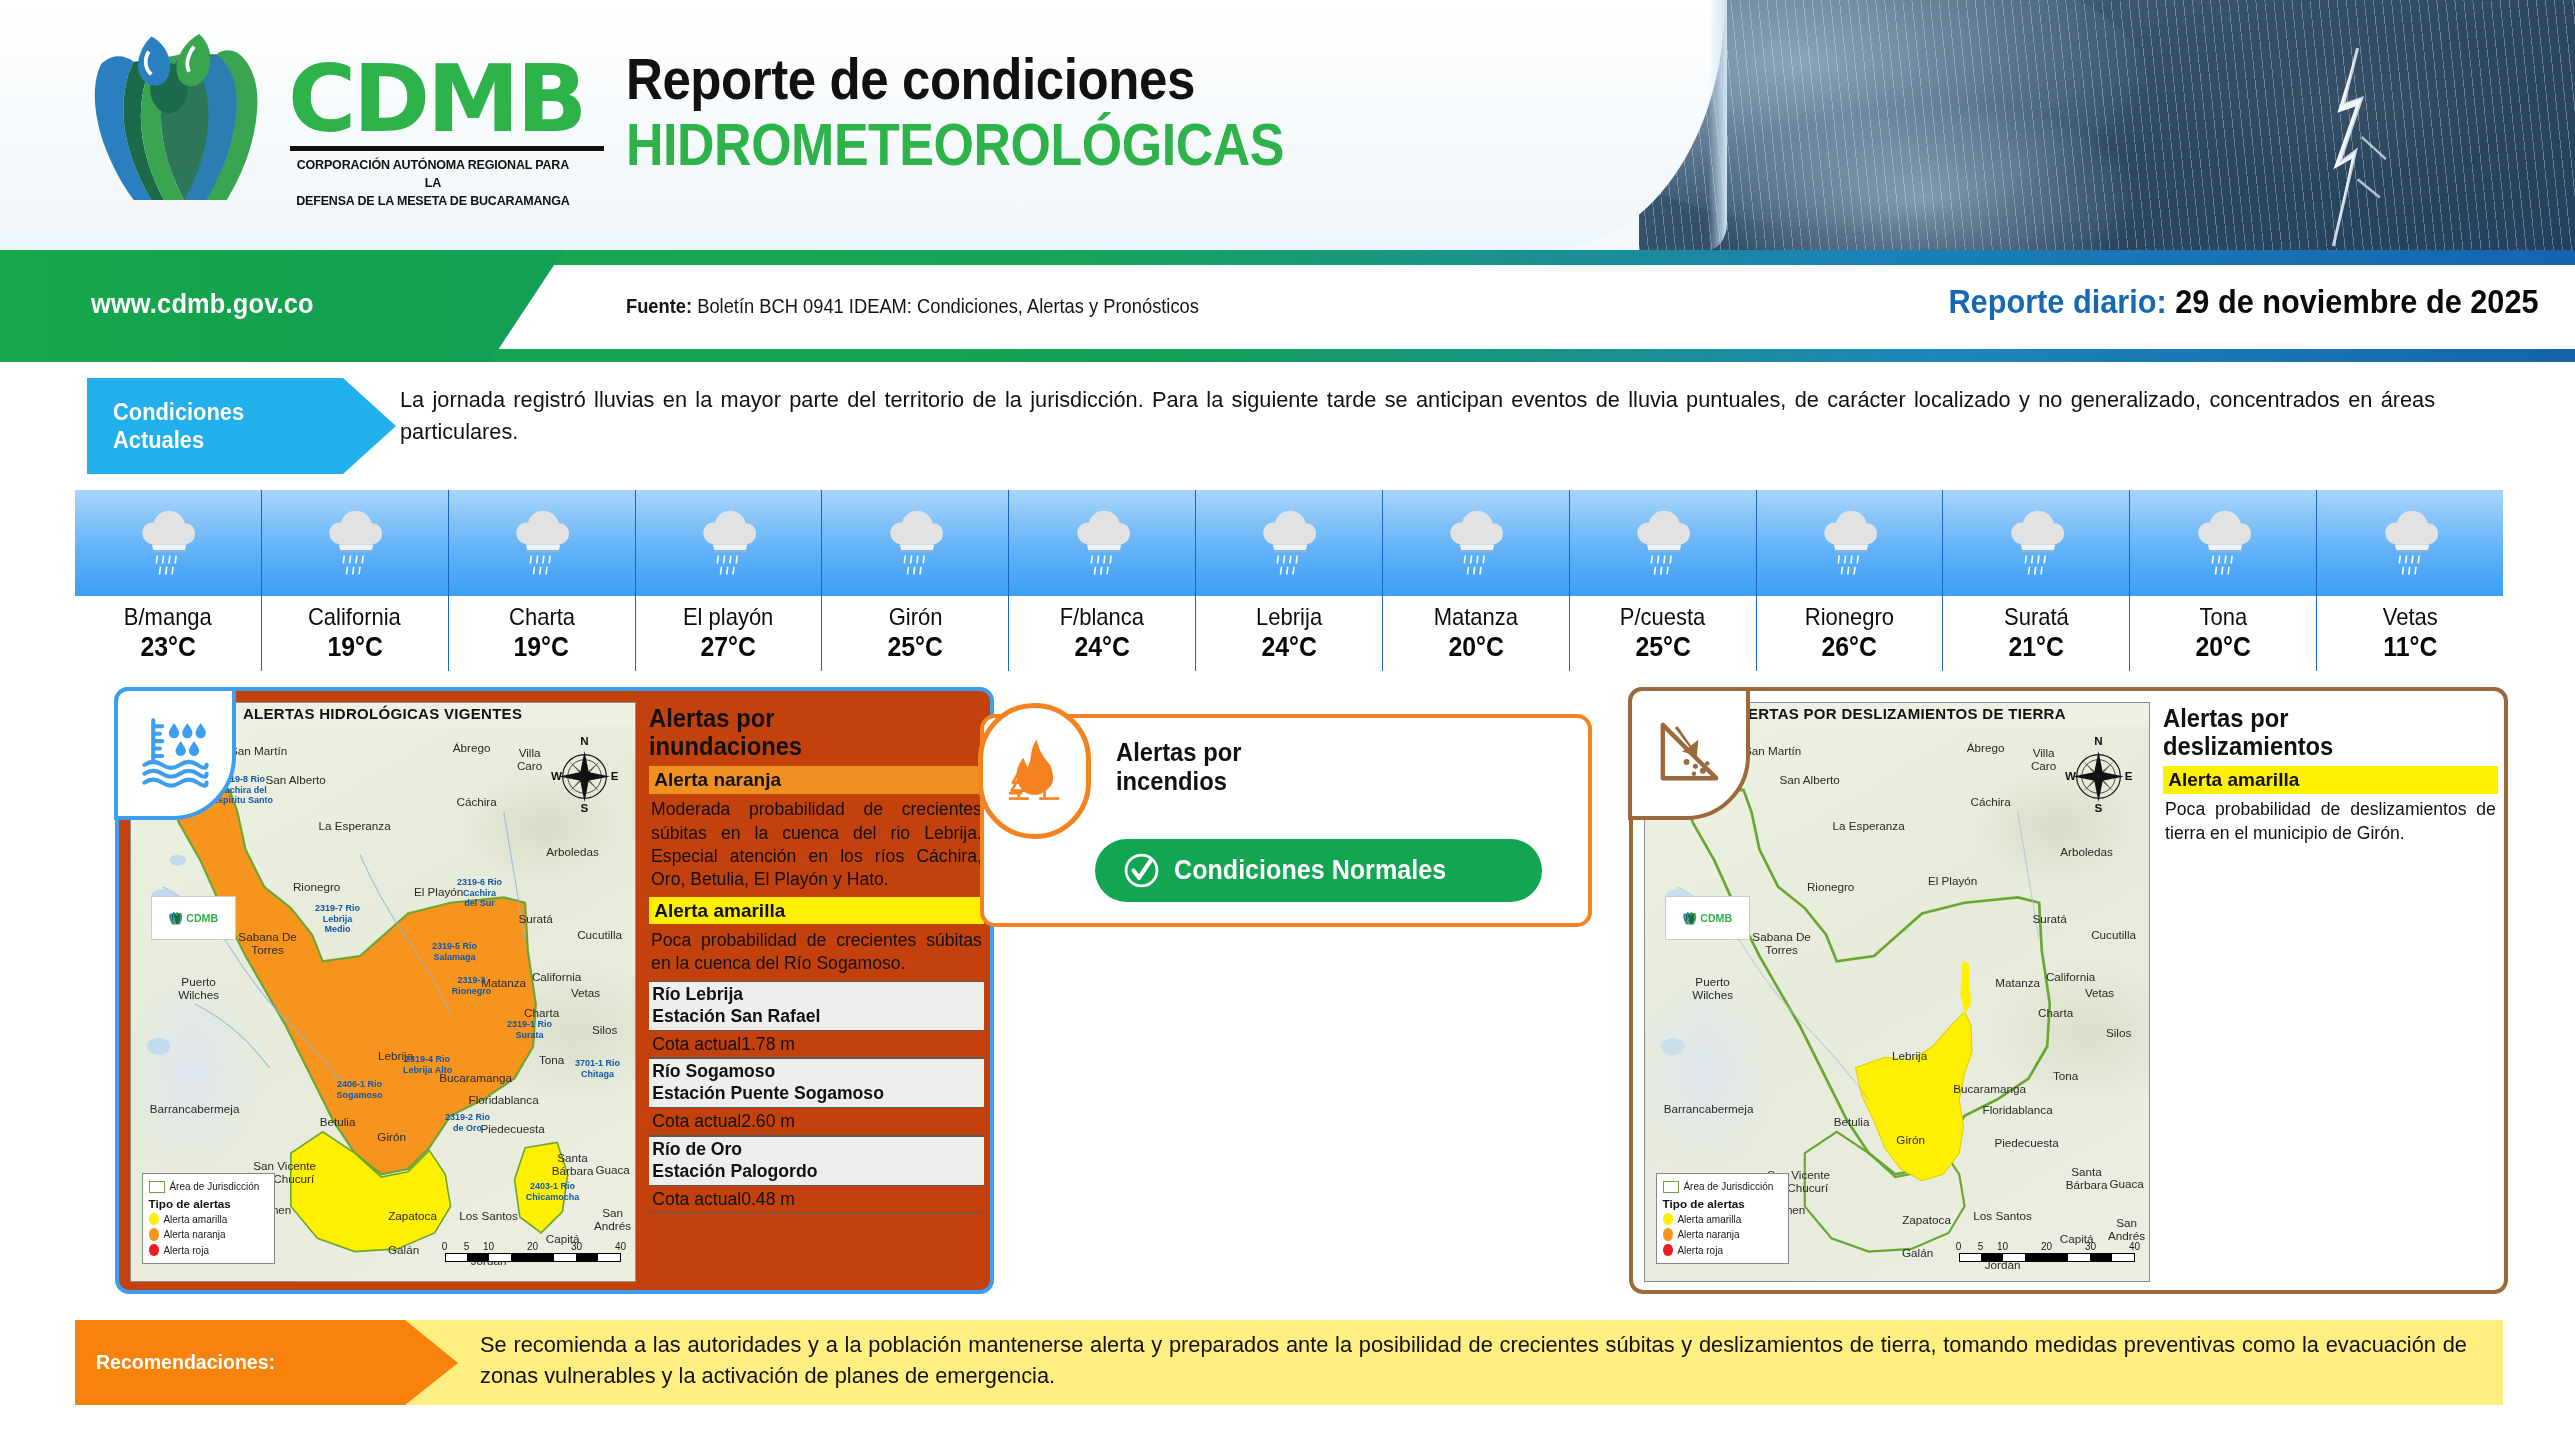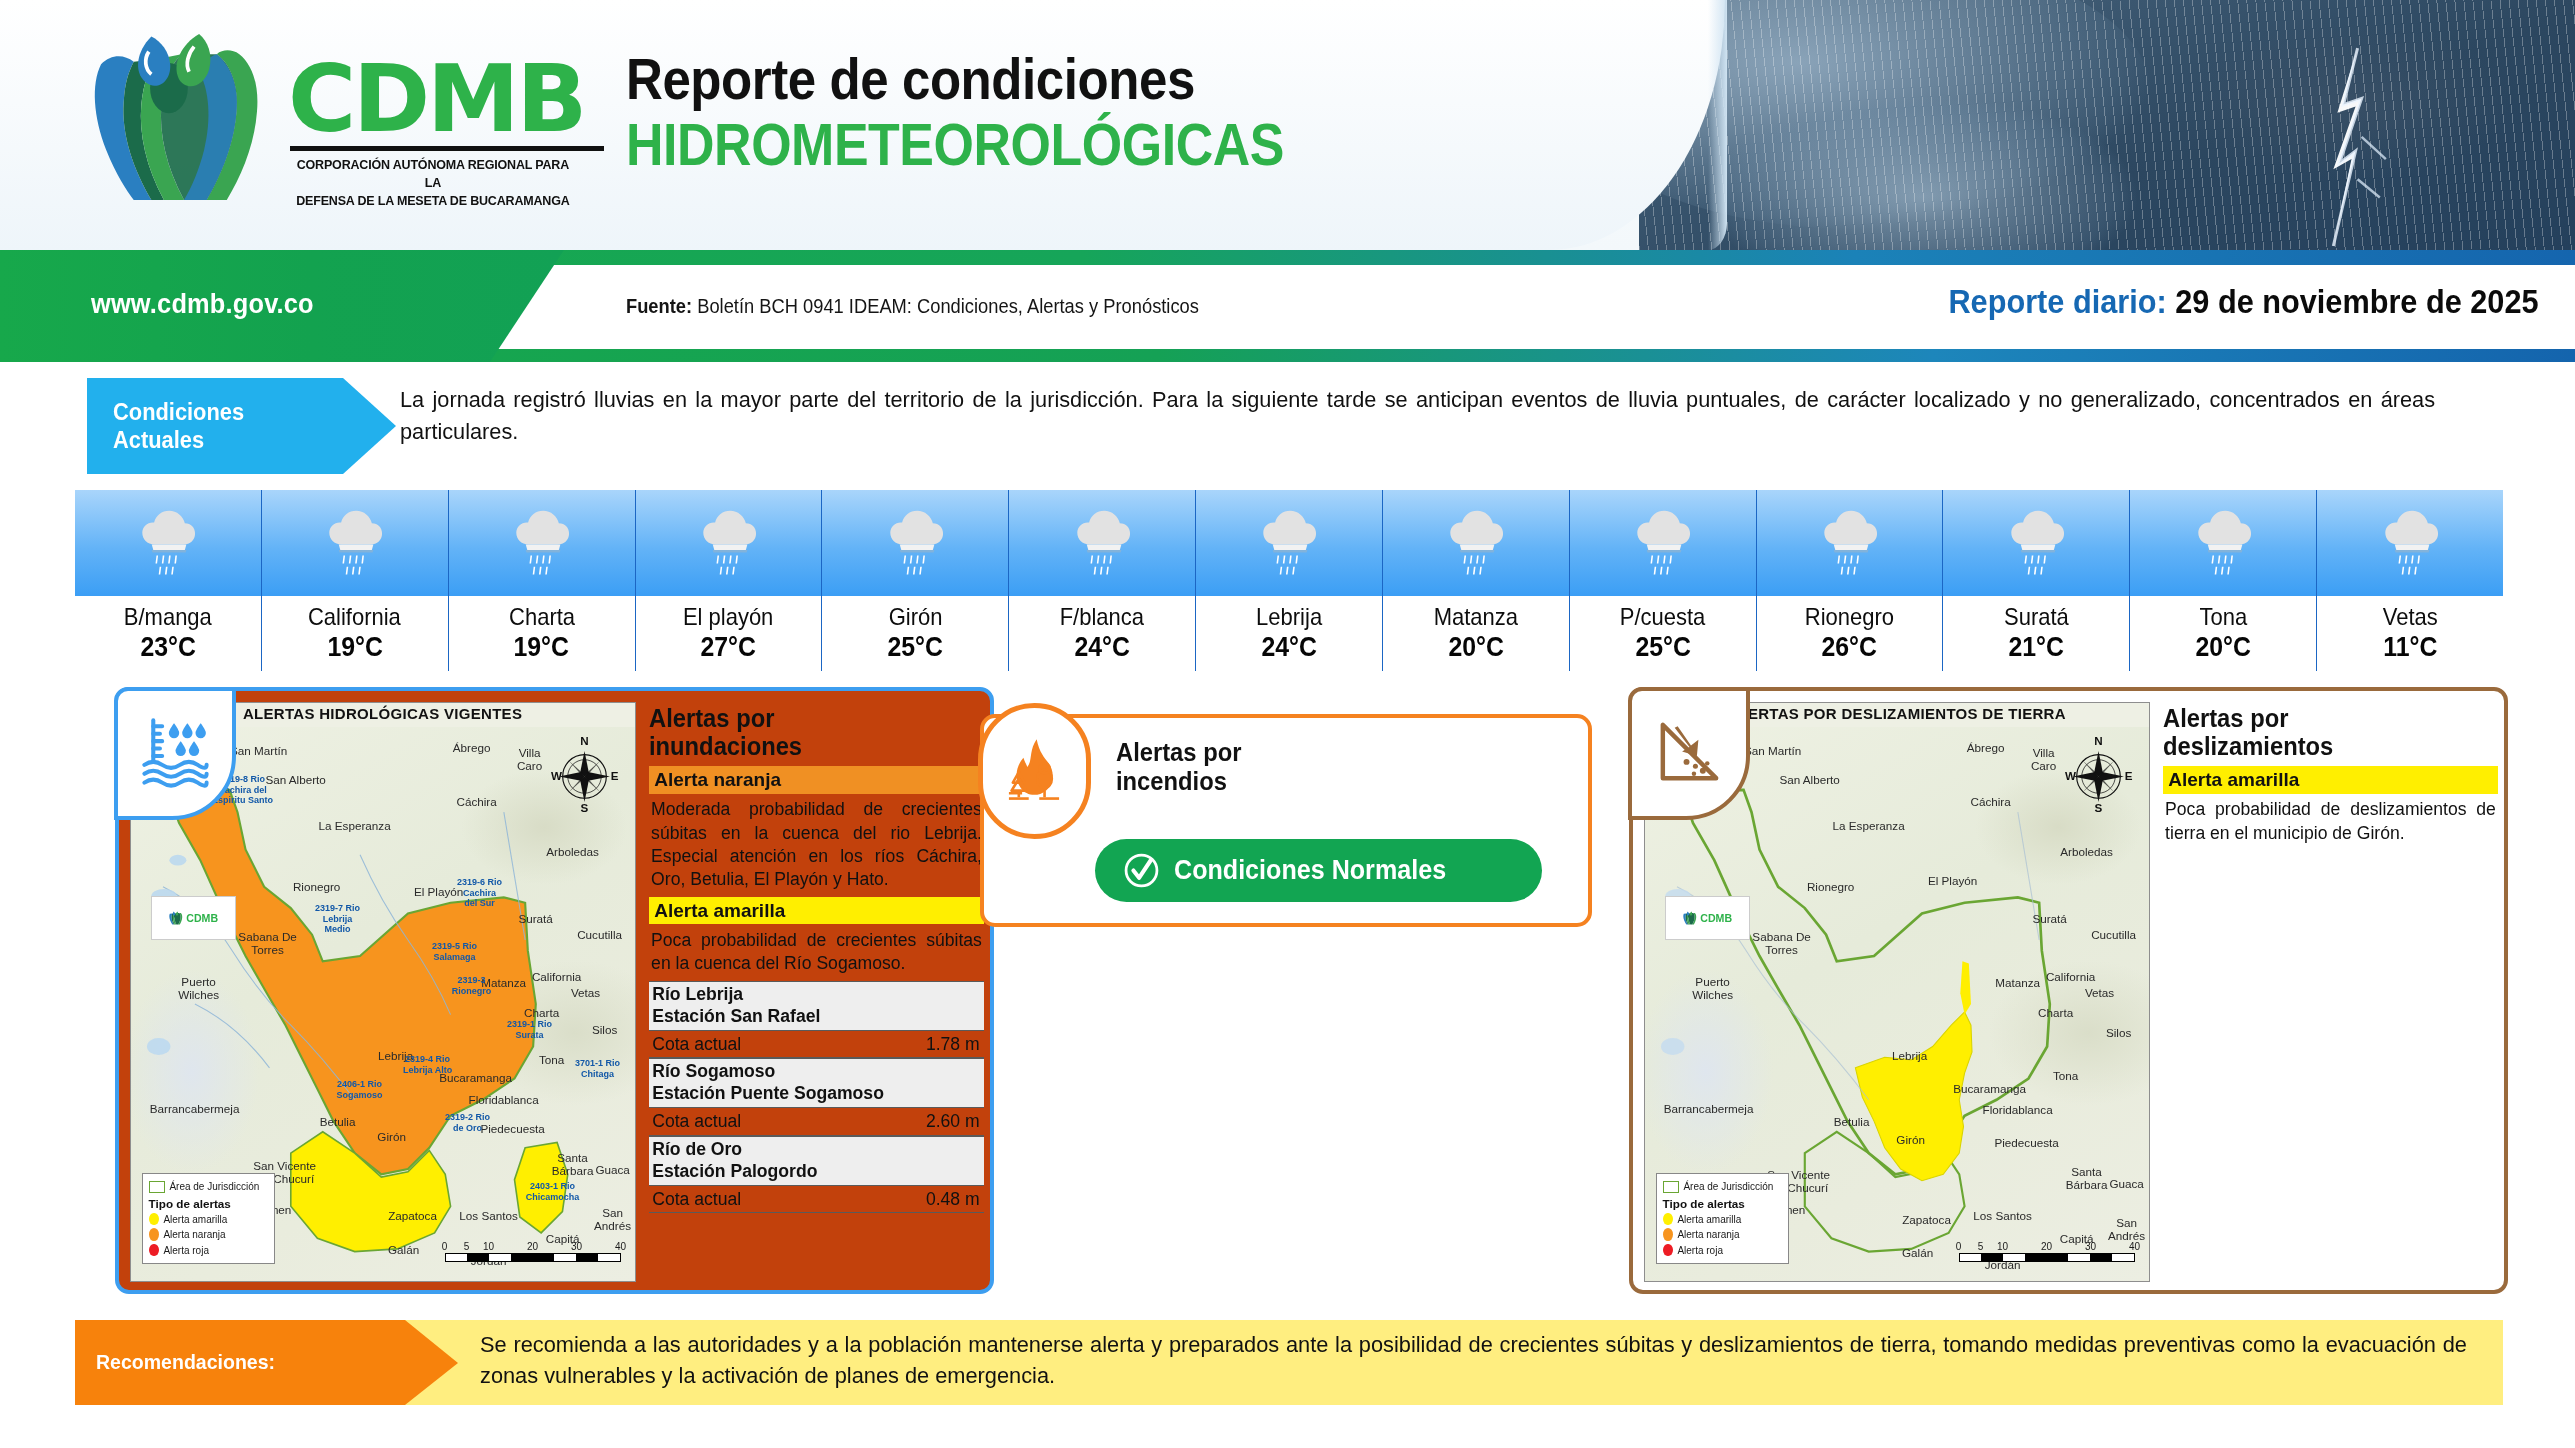--- a/index.html
+++ b/index.html
@@ -136,21 +136,21 @@
   .p-flood .alertcol { left:530px; }
   .p-slide .alertcol { left:530px; }
   .ac-title { font-size:25px; font-weight:bold; color:#111; line-height:1.12; margin-bottom:6.4px;
     transform:scaleX(.95); transform-origin:left top; }
   .ac-band { font-size:19px; font-weight:bold; color:#111; padding:2.7px 5.3px; }
   .band-orange { background:#f09023; }
   .band-yellow { background:#ffef00; }
   .ac-body { font-size:17.6px; color:#111; line-height:1.33; text-align:justify; padding:4.3px 2.1px 5.3px; }
   .st-head { background:#eeeeee; border-top:1.1px solid #5a5a5a; border-bottom:1.1px solid #5a5a5a;
     font-size:17.6px; font-weight:bold; color:#111; line-height:1.25; padding:2.1px 3.2px; }
-  .st-row { display:flex; justify-content:space-between; font-size:17.6px; color:#111;
+  .st-row { display:flex; font-size:17.6px; color:#111;
     padding:2.7px 4.3px 2.7px 3.2px; border-bottom:1.1px solid #5a5a5a; }
 
   
   .p-fire { position:absolute; left:980px; top:32px; width:612px; height:213px;
     border:4.8px solid #f58220; border-radius:15px; background:#fff; }
   .p-fire .badge { position:absolute; left:-6.4px; top:-15px; width:113px; height:136px;
     background:#fff; border:5.3px solid #f58220; border-radius:59px; z-index:6;
     display:flex; align-items:center; justify-content:center; }
   .fire-title { position:absolute; left:132px; top:20px; font-size:25px; font-weight:bold;
     color:#111; line-height:1.15; transform:scaleX(.95); transform-origin:left top; }

